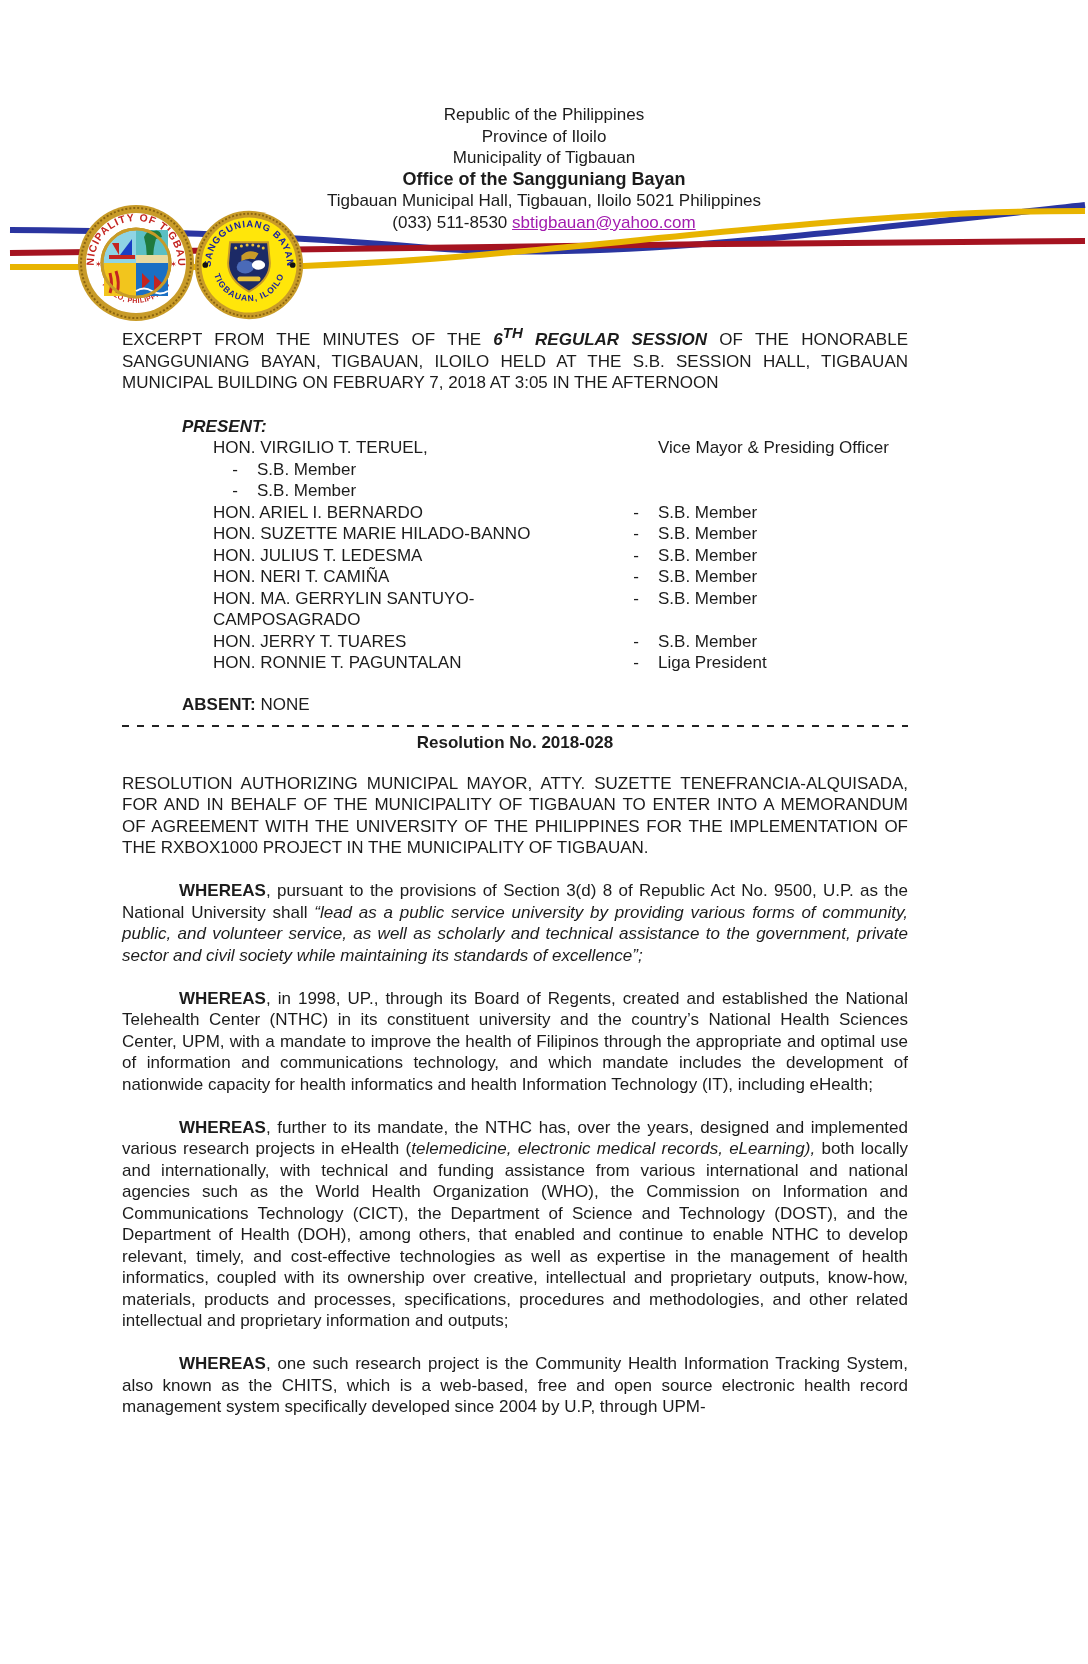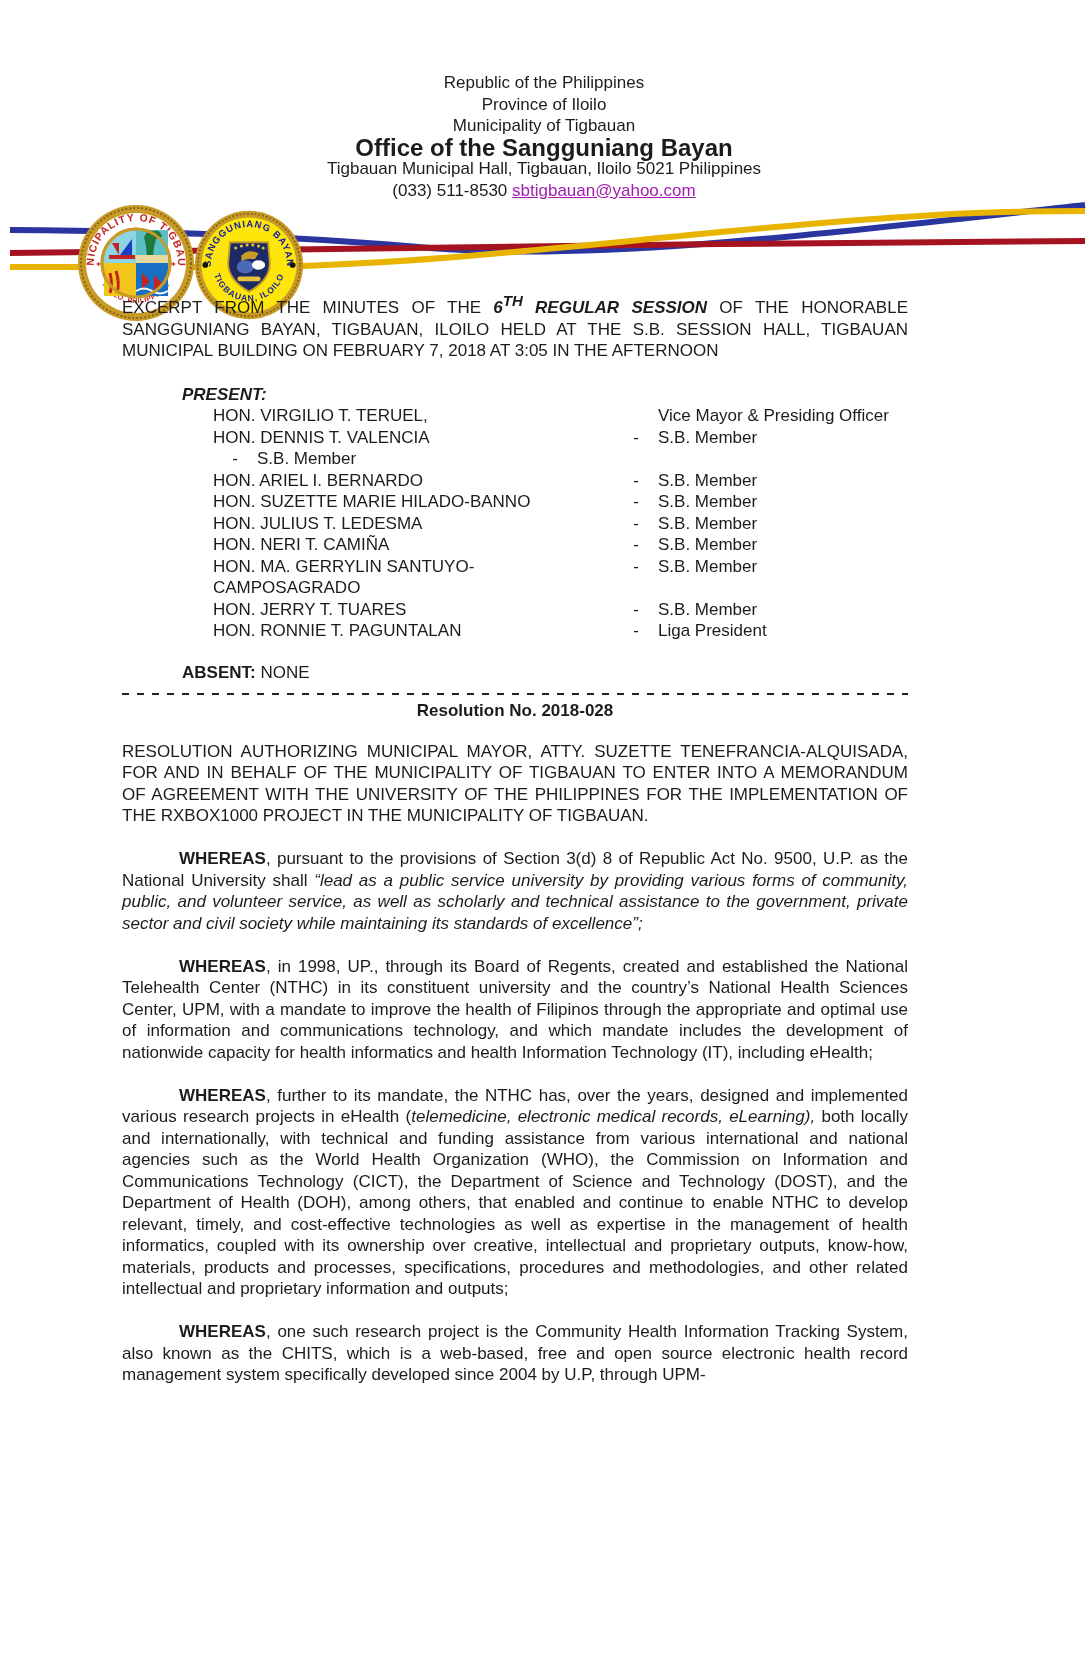--- a/index.html
+++ b/index.html
@@ -2,22 +2,22 @@
 <html><head>
 <meta charset="utf-8">
 <style>
   * { margin:0; padding:0; box-sizing:border-box; }
   html,body { background:#ffffff; }
   body { font-family:"Liberation Sans","DejaVu Sans",sans-serif; color:#1c1c1c; }
   .page {
     position:relative; width:1088px; height:1664px; margin:0 auto;
     background:#ffffff; overflow:hidden;
   }
-  .header { padding-top:72px; text-align:center; font-size:17px; line-height:21.5px; }
-  .header .office { font-weight:bold; font-size:24px; }
+  .header { padding-top:104px; text-align:center; font-size:17px; line-height:21.5px; }
+  .header .office { font-weight:bold; font-size:18px; }
   .email-link { color:#a21caf; text-decoration:underline; cursor:pointer; }
 
   .ribbons { position:absolute; left:0; top:180px; width:1088px; height:120px; }
   .seal { position:absolute; }
   .seal-municipal { left:76px; top:203px; width:120px; height:120px; }
   .seal-sb { left:192px; top:208px; width:114px; height:114px; }
 
   .body-col { position:relative; margin:0 180px 0 122px; font-size:17px; line-height:21.5px; }
   .excerpt { margin-top:96px; text-align:justify; }
   .bi { font-weight:bold; font-style:italic; }
@@ -132,21 +132,20 @@
 
     <div class="present-label">PRESENT:</div>
 
     <div>
       <div class="member-row">
         <span class="member-name">HON. VIRGILIO T. TERUEL,</span>
           <span class="member-dash"></span>
           <span class="member-pos">Vice Mayor &amp; Presiding Officer</span>
       </div>
       <div class="member-row">
-        <span class="member-name">HON. DENNIS T. VALENCIA</span>
           <span class="member-dash">-</span>
           <span class="member-pos">S.B. Member</span>
       </div>
       <div class="member-row">
           <span class="member-dash">-</span>
           <span class="member-pos">S.B. Member</span>
       </div>
       <div class="member-row">
         <span class="member-name">HON. ARIEL I. BERNARDO</span>
           <span class="member-dash">-</span>

